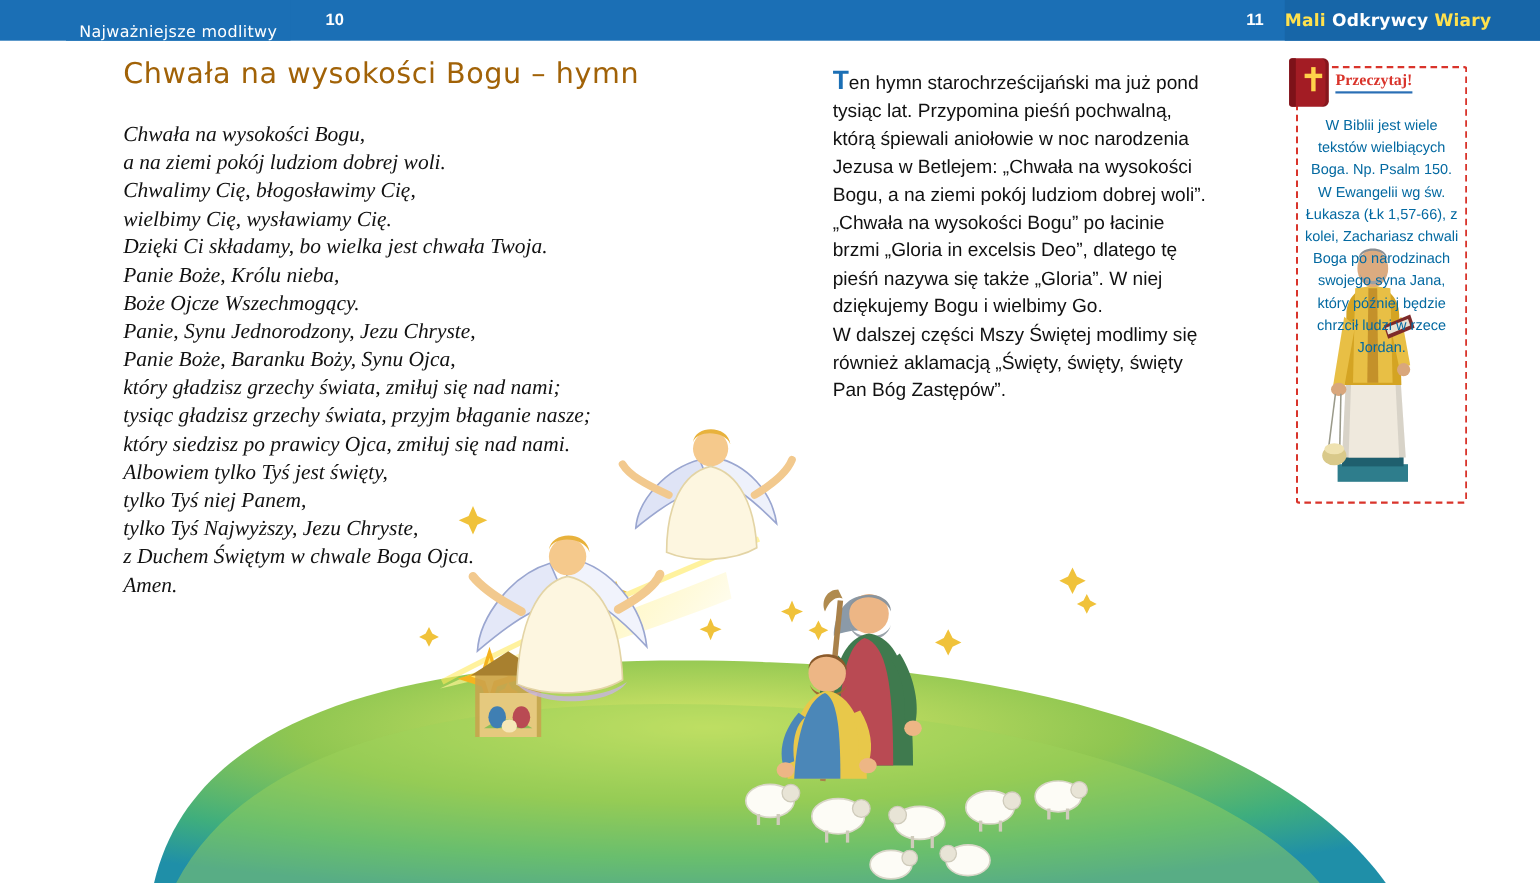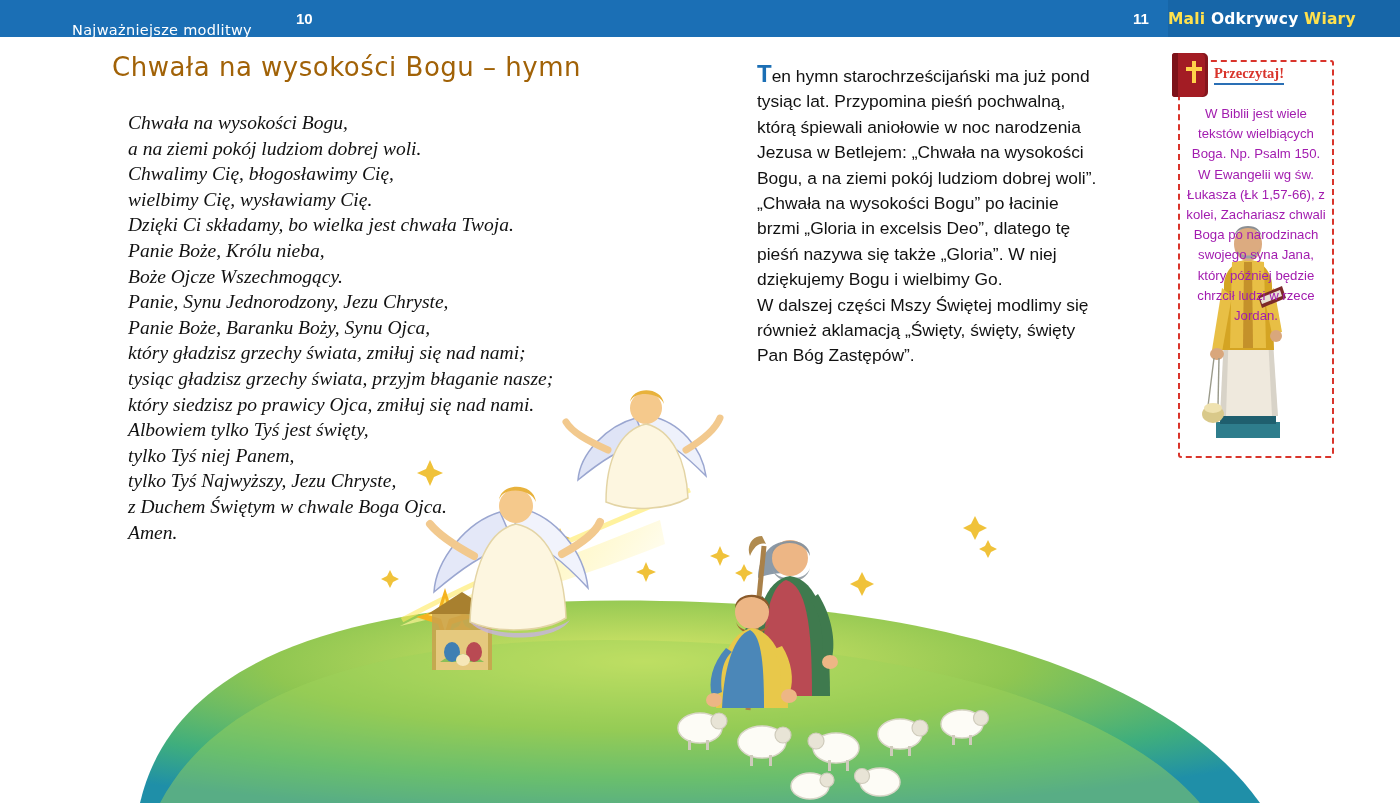--- a/index.html
+++ b/index.html
@@ -91,21 +91,20 @@
   }
   .prayer-body {
     font-family: "Liberation Serif", serif;
     font-style: italic;
     font-size: 19.5px;
     line-height: 25.6px;
     color: #111111;
   }
   .prayer-body .line {
     white-space: pre;
-    margin-left: 16px;
   }
 
   
   .mid-col {
     position: absolute;
     left: 757px; top: 62px;
     width: 340px;
     font-family: "Liberation Sans", sans-serif;
     font-size: 17.4px;
     line-height: 25.4px;
@@ -169,21 +168,21 @@
     padding-bottom: 1px;
   }
   .read-box-text {
     position: absolute;
     left: 1186px; top: 104px;
     width: 140px;
     text-align: center;
     font-family: "Liberation Sans", sans-serif;
     font-size: 13.2px;
     line-height: 20.2px;
-    color: #a21caf;
+    color: #0369a1;
     z-index: 3;
   }
 
   
   .statue {
     position: absolute;
     left: 1186px; top: 200px;
     width: 120px; height: 250px;
     z-index: 2;
   }

